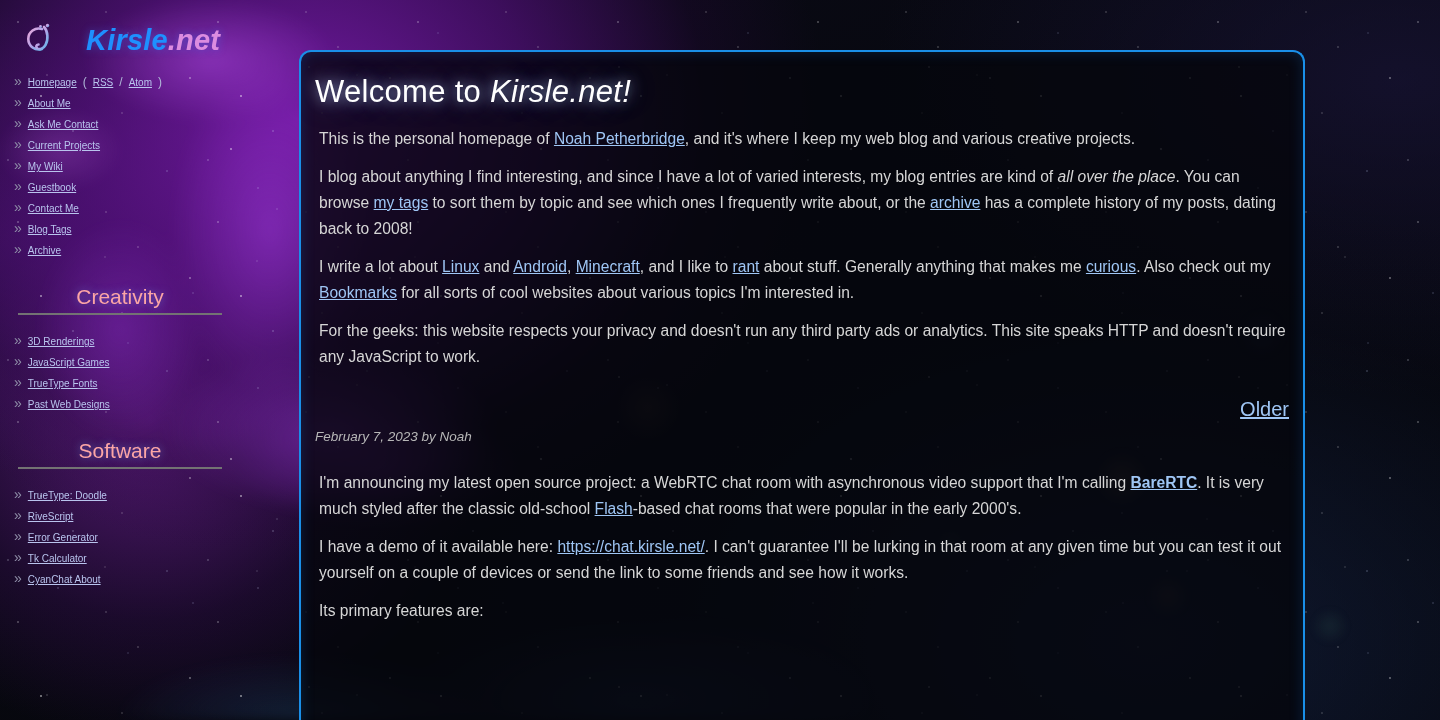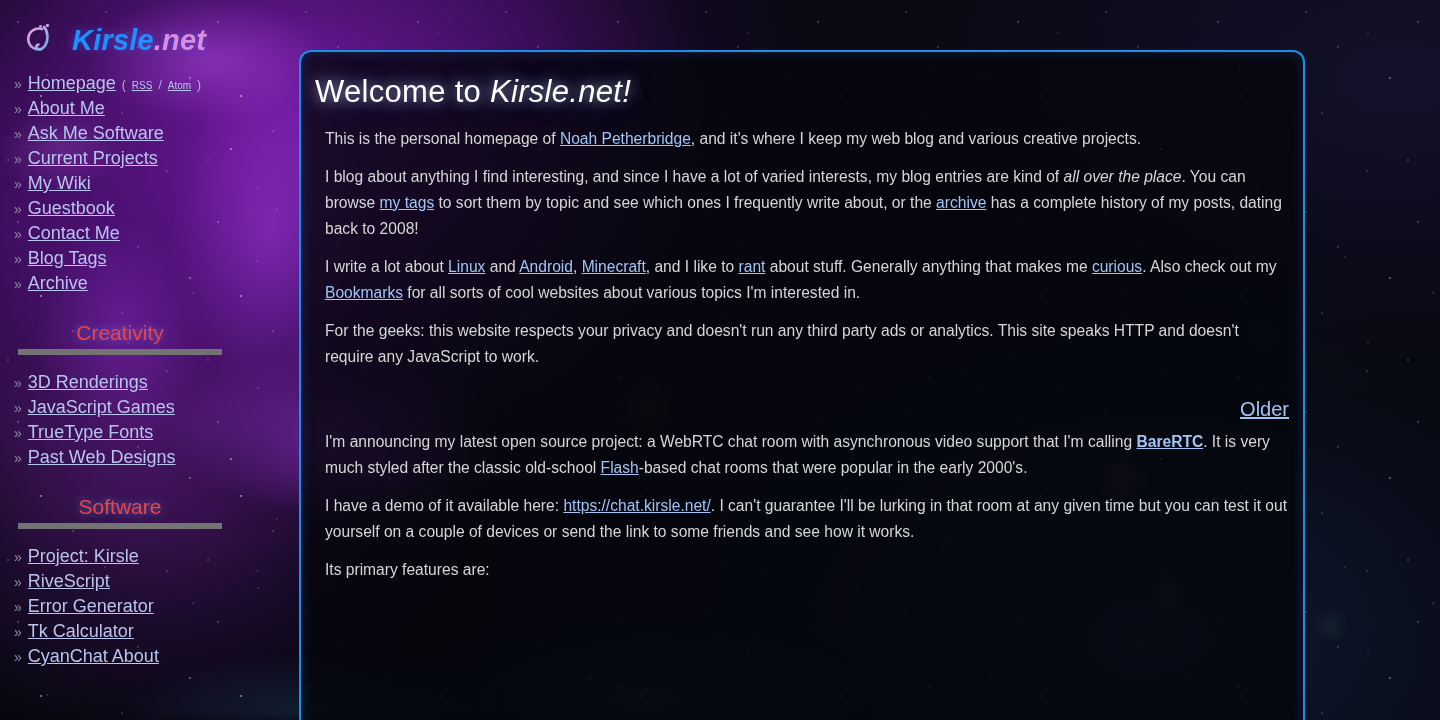--- a/index.html
+++ b/index.html
@@ -89,21 +89,21 @@
 
   
   #sidebar {
     position: absolute; left: 0; top: 0;
     width: 240px; height: 720px;
     padding: 0;
     z-index: 5;
   }
   .brand {
     display: flex; align-items: center;
-    gap: 10px;
+    gap: 24px;
     padding: 16px 0 6px 18px;
     height: 70px;
   }
   .brand-mark { width: 44px; height: 44px; flex: 0 0 44px; }
   .brand-text {
     font-size: 29px;
     font-style: italic;
     font-weight: bold;
     letter-spacing: .2px;
     white-space: nowrap;
@@ -116,34 +116,34 @@
   .navlist li {
     display: flex; align-items: baseline;
     gap: 6px;
     line-height: 1;
     padding: 4px 0 3px 0;
   }
   .bullet { color: #8f8fa8; font-size: 14px; }
   .navlist a {
     color: #b9c4ee;
     text-decoration: underline;
-    font-size: 18px;
+    font-size: 10px;
     white-space: nowrap;
   }
   .navlist a.small { font-size: 10px; }
   .paren { color: #b0b8d8; font-size: 12px; }
 
   .sec-head {
     margin: 26px 18px 14px 18px;
     text-align: center;
-    color: #ef4444;
+    color: #fca5a5;
     font-size: 21px;
     font-weight: normal;
     padding-bottom: 4px;
-    border-bottom: 6px solid #737373;
+    border-bottom: 2px solid #737373;
     text-shadow: 0 0 9px rgba(110,170,255,.55);
   }
 
   
   #content {
     position: absolute;
     left: 299px; top: 50px;
     width: 1006px; height: 700px;
     background: rgba(5,6,12,0.80);
     border: 2px solid #1a8fe8;
@@ -163,21 +163,21 @@
     color: #ffffff;
     letter-spacing: .3px;
     text-shadow: 0 0 14px rgba(190,215,255,.75), 0 0 30px rgba(120,170,255,.35);
   }
   h1.page-title em { font-style: italic; }
 
   .body-p {
     color: #d6d6d6;
     font-size: 15.6px;
     line-height: 26px;
-    margin: 0 0 12px 10px;
+    margin: 0 0 12px 4px;
     max-width: 975px;
   }
   .body-p a, .older a, .post-title a {
     color: #9fc6f5;
     text-decoration: underline;
   }
   .body-p em { font-style: italic; }
 
   .older {
     text-align: right;
@@ -248,21 +248,21 @@
           <span class="paren">/</span>
           <a href="#" class="small">Atom</a>
           <span class="paren">)</span>
       </li>
       <li>
         <span class="bullet">»</span>
         <a href="#">About Me</a>
       </li>
       <li>
         <span class="bullet">»</span>
-        <a href="#">Ask Me Software</a>
+        <a href="#">Ask Me Contact</a>
       </li>
       <li>
         <span class="bullet">»</span>
         <a href="#">Current Projects</a>
       </li>
       <li>
         <span class="bullet">»</span>
         <a href="#">My Wiki</a>
       </li>
       <li>
@@ -300,21 +300,21 @@
       <li>
         <span class="bullet">»</span>
         <a href="#">Past Web Designs</a>
       </li>
     </ul>
 
     <h2 class="sec-head">Software</h2>
     <ul class="navlist">
       <li>
         <span class="bullet">»</span>
-        <a href="#">Project: Kirsle</a>
+        <a href="#">TrueType: Doodle</a>
       </li>
       <li>
         <span class="bullet">»</span>
         <a href="#">RiveScript</a>
       </li>
       <li>
         <span class="bullet">»</span>
         <a href="#">Error Generator</a>
       </li>
       <li>
@@ -334,18 +334,19 @@
 
     <p class="body-p"><span>This is the personal homepage of </span><a href="#">Noah Petherbridge</a><span>, and it's where I keep my web blog and various creative projects.</span></p>
     <p class="body-p"><span>I blog about anything I find interesting, and since I have a lot of varied interests, my blog entries are kind of </span><em>all over the place</em><span>. You can browse </span><a href="#">my tags</a><span> to sort them by topic and see which ones I frequently write about, or the </span><a href="#">archive</a><span> has a complete history of my posts, dating back to 2008!</span></p>
     <p class="body-p"><span>I write a lot about </span><a href="#">Linux</a><span> and </span><a href="#">Android</a><span>, </span><a href="#">Minecraft</a><span>, and I like to </span><a href="#">rant</a><span> about stuff. Generally anything that makes me </span><a href="#">curious</a><span>. Also check out my </span><a href="#">Bookmarks</a><span> for all sorts of cool websites about various topics I'm interested in.</span></p>
     <p class="body-p"><span>For the geeks: this website respects your privacy and doesn't run any third party ads or analytics. This site speaks HTTP and doesn't require any JavaScript to work.</span></p>
 
     <div class="older">
       <a href="#">Older</a>
     </div>
 
+    <div class="post-meta">February 7, 2023 by Noah</div>
 
     <p class="body-p"><span>I'm announcing my latest open source project: a WebRTC chat room with asynchronous video support that I'm calling </span><a href="#" style="font-weight: bold;">BareRTC</a><span>. It is very much styled after the classic old-school </span><a href="#">Flash</a><span>-based chat rooms that were popular in the early 2000's.</span></p>
     <p class="body-p"><span>I have a demo of it available here: </span><a href="#">https://chat.kirsle.net/</a><span>. I can't guarantee I'll be lurking in that room at any given time but you can test it out yourself on a couple of devices or send the link to some friends and see how it works.</span></p>
     <p class="body-p"><span>Its primary features are:</span></p>
   </div>
 </div>
 
 </body></html>

